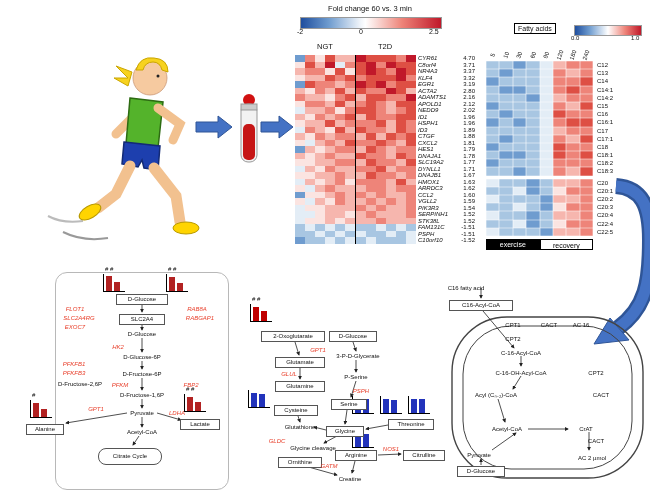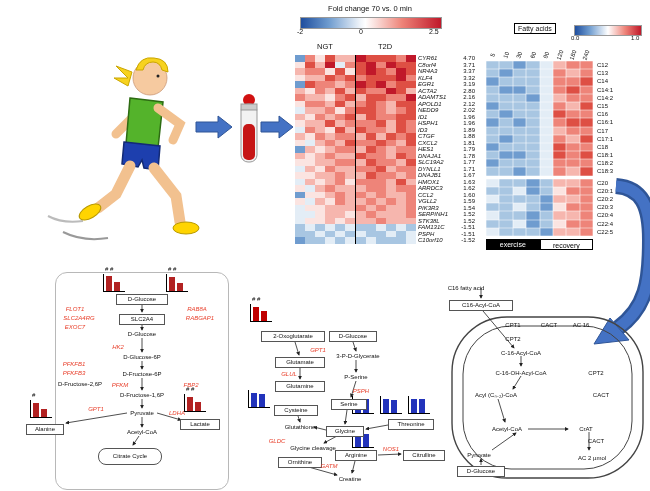--- a/index.html
+++ b/index.html
@@ -145,21 +145,21 @@
     <circle cx="150" cy="40" r="1.5" fill="#222"></circle>
   </svg>
 
   <svg id="tube" width="30" height="80" viewBox="0 0 30 80">
     <circle cx="15" cy="10" r="6" fill="#d11111"></circle>
     <rect x="7" y="14" width="16" height="58" rx="7" fill="#f2f2f2" stroke="#999"></rect>
     <rect x="9" y="34" width="12" height="36" rx="5" fill="#c61616"></rect>
     <rect x="7" y="14" width="16" height="6" fill="#cccccc" stroke="#999"></rect>
   </svg>
 
-  <div class="lm-title">Fold change 70 vs. 0 min</div>
+  <div class="lm-title">Fold change 60 vs. 3 min</div>
   <div class="lm-bar"></div>
   <span class="lm-tick t0">-2</span>
   <span class="lm-tick t1">0</span>
   <span class="lm-tick t2">2.5</span>
   <div class="grp ngt">NGT</div>
   <div class="grp t2d">T2D</div>
 
   <div id="gene-heatmap">
       <div class="ghrow">
         <div class="ghcell" style="background: rgb(111, 156, 207);"></div>

